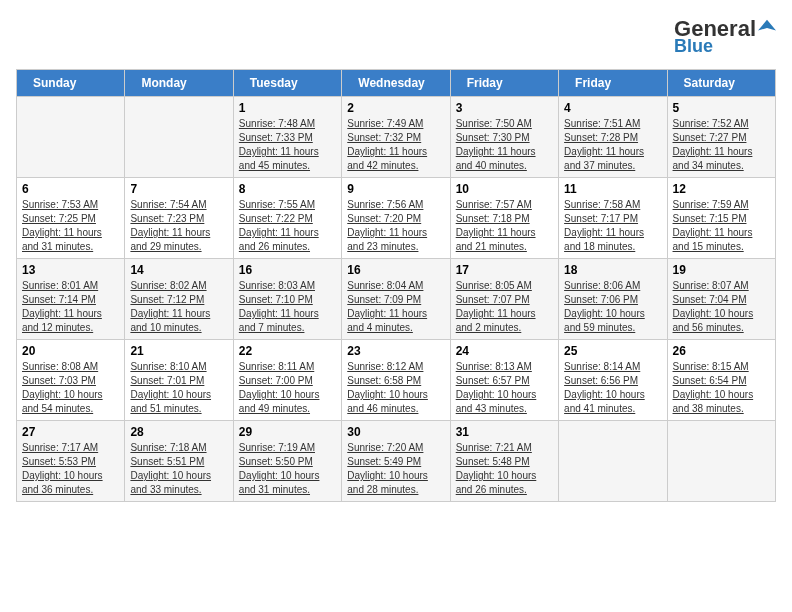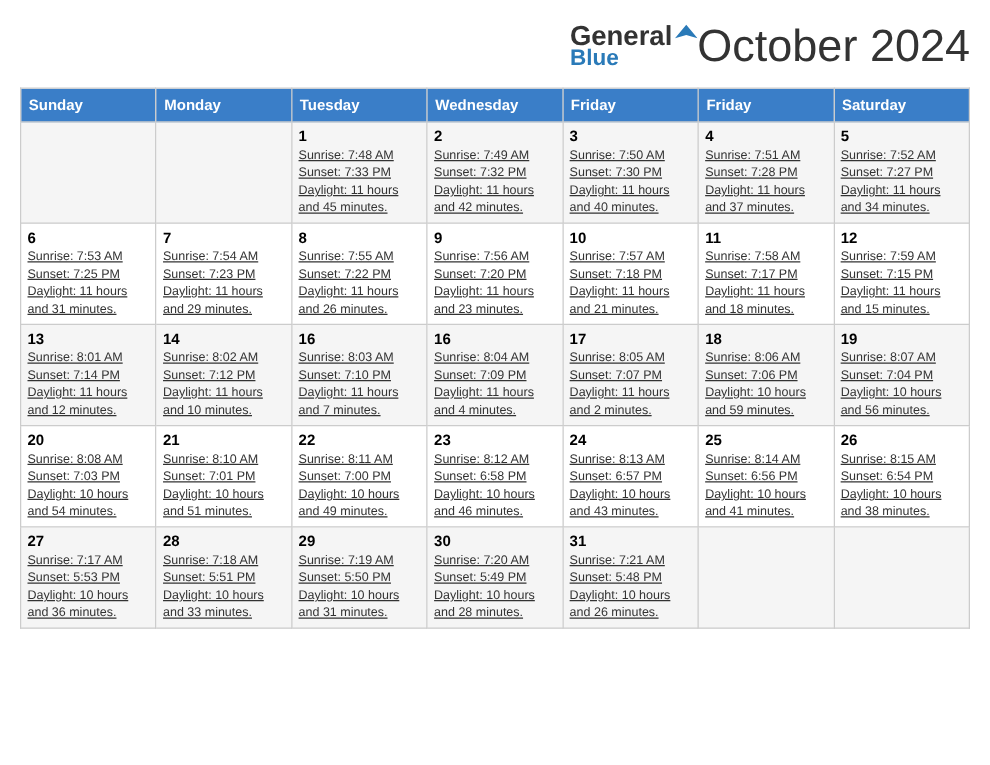--- a/index.html
+++ b/index.html
@@ -39,21 +39,21 @@
     }
     table {
       width: 100%;
       border-collapse: collapse;
       font-size: 11px;
     }
     thead tr th {
       background-color: #3a7ec8;
       color: #fff;
       text-align: left;
-      padding: 6px 6px;
+      padding: 6px 16px;
       font-size: 12px;
       font-weight: bold;
       border: 1px solid #ccc;
     }
     tbody tr td {
       border: 1px solid #ccc;
       vertical-align: top;
       padding: 4px 5px;
       height: 72px;
       width: 14.28%;
@@ -87,21 +87,20 @@
   <div class="logo">
     <div class="logo-line">
       <span style="font-size:22px;font-weight:bold;color:#333;">General</span>
       <svg width="18" height="18" viewBox="0 0 20 20" style="margin-left:2px;margin-top:-4px;">
         <polygon points="10,2 20,14 10,11 0,14" fill="#2a7ab8"></polygon>
       </svg>
     </div>
     <span style="font-size:18px;font-weight:bold;color:#2a7ab8;margin-top:-6px;">Blue</span>
   </div>
   <div class="title-section">
-    <div class="month-title">October 2024</div>
   </div>
 </div>
 
 <table>
   <thead>
     <tr>
     <th>Sunday</th>
         <th>Monday</th>
         <th>Tuesday</th>
         <th>Wednesday</th>

